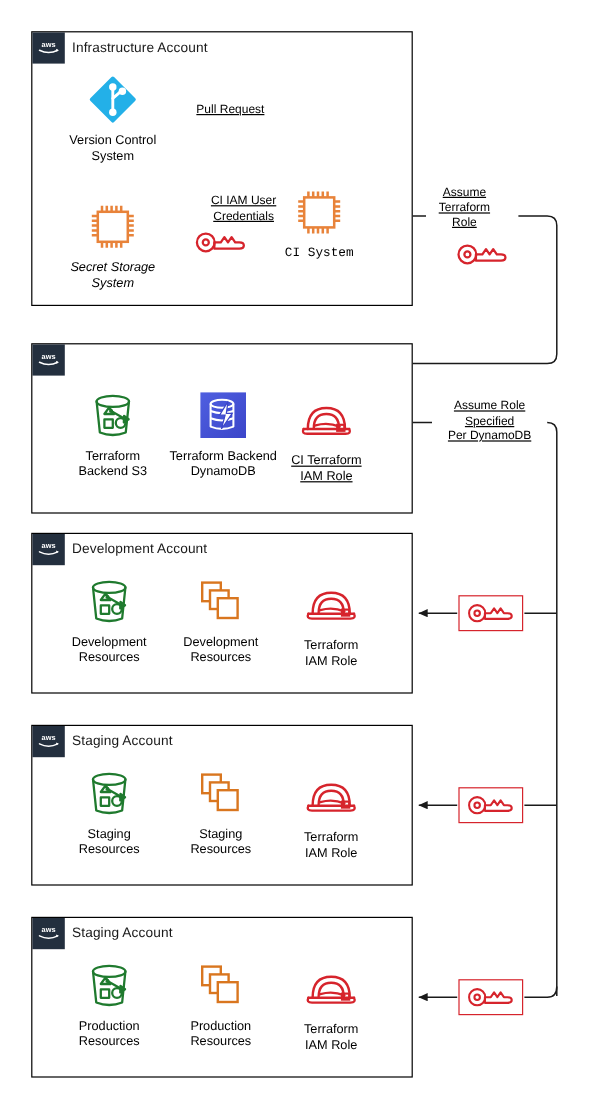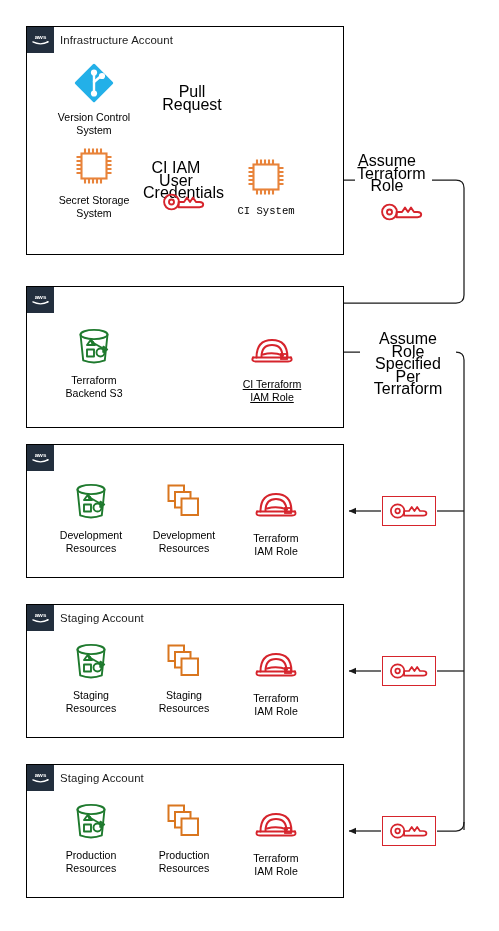--- a/index.html
+++ b/index.html
@@ -46,24 +46,25 @@
   }
   .node .cap{
     margin-top:4px;
     font-size:10.6px;line-height:12.6px;
     text-align:center;color:#000;white-space:pre-line;
   }
 
   
   .edge-label{
     position:absolute;
-    font-size:16px;line-height:12.6px;
+    font-size:10px;line-height:12.6px;
     text-align:center;color:#000;white-space:pre-line;
     background:#ffffff;
     padding:0 2px;
+    text-decoration:underline;
   }
   .edge-key{
     position:absolute;
     display:flex;align-items:center;justify-content:center;
   }
   .boxed-key{
     position:absolute;
     border:1.5px solid #d6242c;
     background:#ffffff;
     display:flex;align-items:center;justify-content:center;
@@ -135,21 +136,21 @@
         </g>
         <circle cx="24" cy="13.5" r="3.1" fill="#ffffff"></circle>
         <circle cx="24" cy="34.5" r="3.1" fill="#ffffff"></circle>
         <circle cx="32" cy="17" r="3.1" fill="#ffffff"></circle>
       </svg>
     </div>
     <div class="cap">Version Control
 System</div>
   </div>
 
-  <div class="node" style="left:46px;top:142px;">
+  <div class="node" style="left:46px;top:165px;font-style:italic;">
     <div class="glyph">
       <svg width="48" height="48" viewBox="0 0 48 48">
         <g stroke="#e8833a" stroke-width="2.1" fill="none" stroke-linecap="butt">
           <rect x="11.5" y="11.5" width="25" height="25"></rect>
           <path d="M15,11.5 L15,6.5 M19,11.5 L19,6.5 M23,11.5 L23,6.5 M27,11.5 L27,6.5 M31,11.5 L31,6.5"></path>
           <path d="M15,36.5 L15,41.5 M19,36.5 L19,41.5 M23,36.5 L23,41.5 M27,36.5 L27,41.5 M31,36.5 L31,41.5"></path>
           <path d="M11.5,15 L6.5,15 M11.5,19 L6.5,19 M11.5,23 L6.5,23 M11.5,27 L6.5,27 M11.5,31 L6.5,31"></path>
           <path d="M36.5,15 L41.5,15 M36.5,19 L41.5,19 M36.5,23 L41.5,23 M36.5,27 L41.5,27 M36.5,31 L41.5,31"></path>
         </g>
       </svg>
@@ -168,21 +169,21 @@
           <path d="M11.5,15 L6.5,15 M11.5,19 L6.5,19 M11.5,23 L6.5,23 M11.5,27 L6.5,27 M11.5,31 L6.5,31"></path>
           <path d="M36.5,15 L41.5,15 M36.5,19 L41.5,19 M36.5,23 L41.5,23 M36.5,27 L41.5,27 M36.5,31 L41.5,31"></path>
         </g>
       </svg>
     </div>
     <div class="cap">CI System</div>
   </div>
 
   <div class="edge-label" style="left:150px;top:86px;width:80px;">Pull Request</div>
 
-  <div class="edge-label" style="left:141px;top:162px;width:66px;">CI IAM User
+  <div class="edge-label" style="left:168px;top:162px;width:66px;">CI IAM User
 Credentials</div>
   <div class="edge-key" style="left:160px;top:190px;width:48px;height:24px;">
     <svg width="46" height="22" viewBox="0 0 46 22">
       <g stroke="#d6242c" stroke-width="1.9" fill="none" stroke-linejoin="round">
         <circle cx="10.5" cy="11" r="7.4"></circle>
         <circle cx="10.5" cy="11" r="2.5"></circle>
         <path d="M17.6,11 L23,11 L26,6.6 L29,11 L32,6.6 L35,11 L38.5,11
                  Q42.2,11 42.2,13.6 Q42.2,16.2 38.5,16.2 L17.6,16.2 z"></path>
       </g>
     </svg>
@@ -224,50 +225,73 @@
           <path d="M22.5,20.5 L35,27.5"></path>
           <path d="M33.4,24.6 L37.2,27.4 L33.2,30 z"></path>
         </g>
         <circle cx="22.5" cy="20.5" r="1.7" fill="#1f7a2e"></circle>
       </svg>
     </div>
     <div class="cap">Terraform
 Backend S3</div>
   </div>
 
+  <div class="node" style="left:138px;top:322px;">
+    <div class="glyph">
+      <svg width="48" height="48" viewBox="0 0 48 48">
+        <defs>
+          <linearGradient id="ddbg" x1="0" y1="0" x2="1" y2="1">
+            <stop offset="0%" stop-color="#4f5fe0"></stop>
+            <stop offset="100%" stop-color="#3b45c9"></stop>
+          </linearGradient>
+        </defs>
+        <rect x="5" y="5" width="38" height="38" fill="url(#ddbg)"></rect>
+        <g stroke="#ffffff" stroke-width="1.7" fill="none" stroke-linejoin="round">
+          <ellipse cx="23" cy="14.5" rx="9.5" ry="3.3"></ellipse>
+          <path d="M13.5,14.5 L13.5,33.5 Q23,37.3 32.5,33.5 L32.5,14.5"></path>
+          <path d="M13.5,20.5 Q23,24.2 32.5,20.5"></path>
+          <path d="M13.5,26.5 Q23,30.2 32.5,26.5"></path>
+        </g>
+        <path d="M28,12.5 L21,24 L25.6,24 L22.5,35.5 L31.5,22.5 L26.6,22.5 z" fill="#ffffff" stroke="#3b45c9" stroke-width="1"></path>
+      </svg>
+    </div>
+    <div class="cap">Terraform Backend
+DynamoDB</div>
+  </div>
 
   <div class="node" style="left:224px;top:326px;text-decoration:underline;">
     <div class="glyph">
       <svg width="50" height="40" viewBox="0 0 50 40">
         <g stroke="#d6242c" stroke-width="2" fill="none" stroke-linejoin="round" stroke-linecap="round">
           <path d="M9.5,27.5 Q9.5,10 25,10 Q40.5,10 40.5,27.5"></path>
           <path d="M14.5,27 Q14.5,15 25,15 Q35.5,15 35.5,27"></path>
           <path d="M6,27.5 L44,27.5"></path>
           <path d="M6,27.5 Q4,31.5 9,31.5 L41,31.5 Q46,31.5 44,27.5"></path>
           <path d="M16,24.5 Q26,21.5 36,25.5"></path>
         </g>
         <rect x="34" y="24" width="6" height="5" fill="none" stroke="#d6242c" stroke-width="1.8"></rect>
       </svg>
     </div>
     <div class="cap">CI Terraform
 IAM Role</div>
   </div>
 
   <div class="edge-label" style="left:360px;top:333px;width:92px;">Assume Role
 Specified
-Per Terraform</div>
+Per DynamoDB</div>
 
   <div class="account" style="left:26px;top:444px;width:318px;height:134px;">
     <div class="acct-badge">
       <svg width="19" height="15" viewBox="0 0 40 30">
         <text x="20" y="14" font-family="Liberation Sans, sans-serif" font-size="13" font-weight="700" fill="#ffffff" text-anchor="middle">aws</text>
         <path d="M4,20 Q20,28 36,20" stroke="#ffffff" stroke-width="2.6" fill="none" stroke-linecap="round"></path>
         <path d="M33,17.5 L37.5,19.8 L33.6,22.6 z" fill="#ffffff"></path>
       </svg>
     </div>
+    <div class="acct-title">Development Account</div>
   </div>
 
   <div class="node" style="left:43px;top:477px;">
     <div class="glyph">
       <svg width="48" height="48" viewBox="0 0 48 48">
         <g stroke="#1f7a2e" stroke-width="1.9" fill="none" stroke-linejoin="round" stroke-linecap="round">
           <ellipse cx="24" cy="12.5" rx="13.5" ry="4.6"></ellipse>
           <path d="M10.5,12.5 L13.2,38.4 Q24,42.6 34.8,38.4 L37.5,12.5"></path>
           <path d="M17,23 L21,17.5 L25,23 z"></path>
           <rect x="17" y="27.5" width="7" height="7"></rect>

